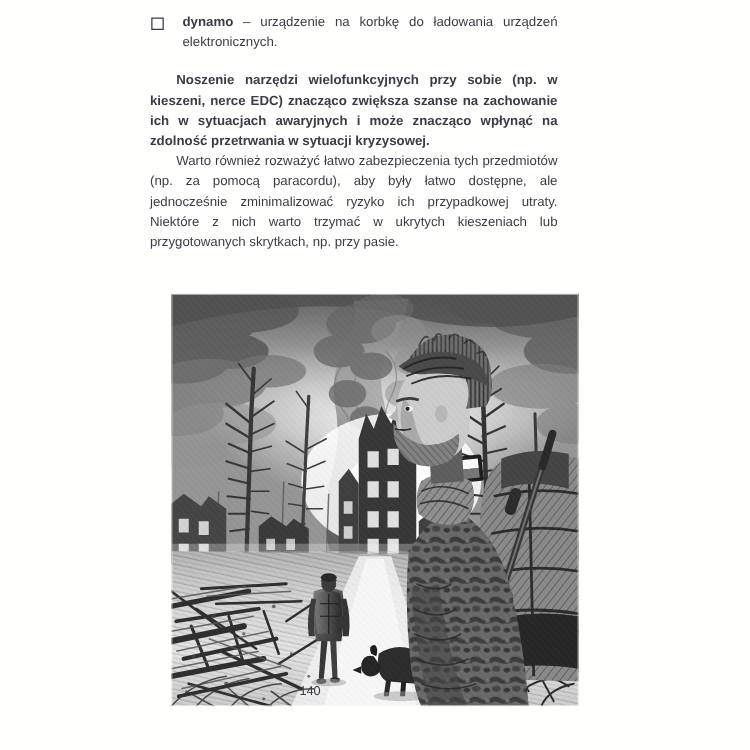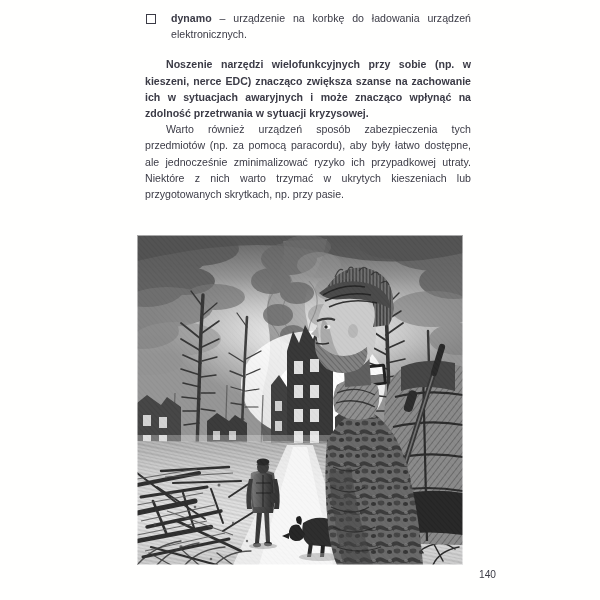--- a/index.html
+++ b/index.html
@@ -15,21 +15,21 @@
     color: #3b3b46;
   }
   .page {
     position: relative;
     width: 600px;
     height: 600px;
     background: #fffffe;
   }
   .content {
     position: absolute;
-    left: 145px;
+    left: 120px;
     top: 10px;
     width: 326px;
   }
 
   
   .list-item {
     display: flex;
     align-items: flex-start;
     font-size: 10.6px;
     line-height: 16.2px;
@@ -82,42 +82,42 @@
   .figure svg {
     display: block;
     width: 326px;
     height: 330px;
   }
 
   
   .page-number {
     position: absolute;
     left: 0;
-    top: 569px;
+    top: 548px;
     width: 496px;
-    text-align: right;
+    text-align: center;
     font-size: 10.2px;
     color: #3b3b46;
   }
 </style>
 </head>
 <body>
 
 <div class="page">
 
   <div class="content">
 
     <div class="list-item">
       <span class="checkbox-glyph"></span>
       <span class="list-text"><span class="term">dynamo</span><span> – </span><span>urządzenie na korbkę do ładowania urządzeń elektronicznych.</span></span>
     </div>
 
     <p class="para para-first">Noszenie narzędzi wielofunkcyjnych przy sobie (np. w kieszeni, nerce EDC) znacząco zwiększa szanse na zachowanie ich w sytuacjach awaryjnych i może znacząco wpłynąć na zdolność przetrwania w sytuacji kryzysowej.</p>
 
-    <p class="para">Warto również urządzeń sposób zabezpieczenia tych przedmiotów (np. za pomocą paracordu), aby były łatwo dostępne, ale jednocześnie zminimalizować ryzyko ich przypadkowej utraty. Niektóre z nich warto trzymać w ukrytych kieszeniach lub przygotowanych skrytkach, np. przy pasie.</p>
+    <p class="para">Warto również rozważyć łatwo zabezpieczenia tych przedmiotów (np. za pomocą paracordu), aby były łatwo dostępne, ale jednocześnie zminimalizować ryzyko ich przypadkowej utraty. Niektóre z nich warto trzymać w ukrytych kieszeniach lub przygotowanych skrytkach, np. przy pasie.</p>
 
   </div>
 
   <div class="figure">
     <svg viewBox="0 0 326 330" preserveAspectRatio="none" xmlns="http://www.w3.org/2000/svg">
       <defs>
 
         <radialGradient id="skyGlow" cx="0.54" cy="0.30" r="0.50">
           <stop offset="0%" stop-color="#ffffff"></stop>
           <stop offset="42%" stop-color="#ededed"></stop>

